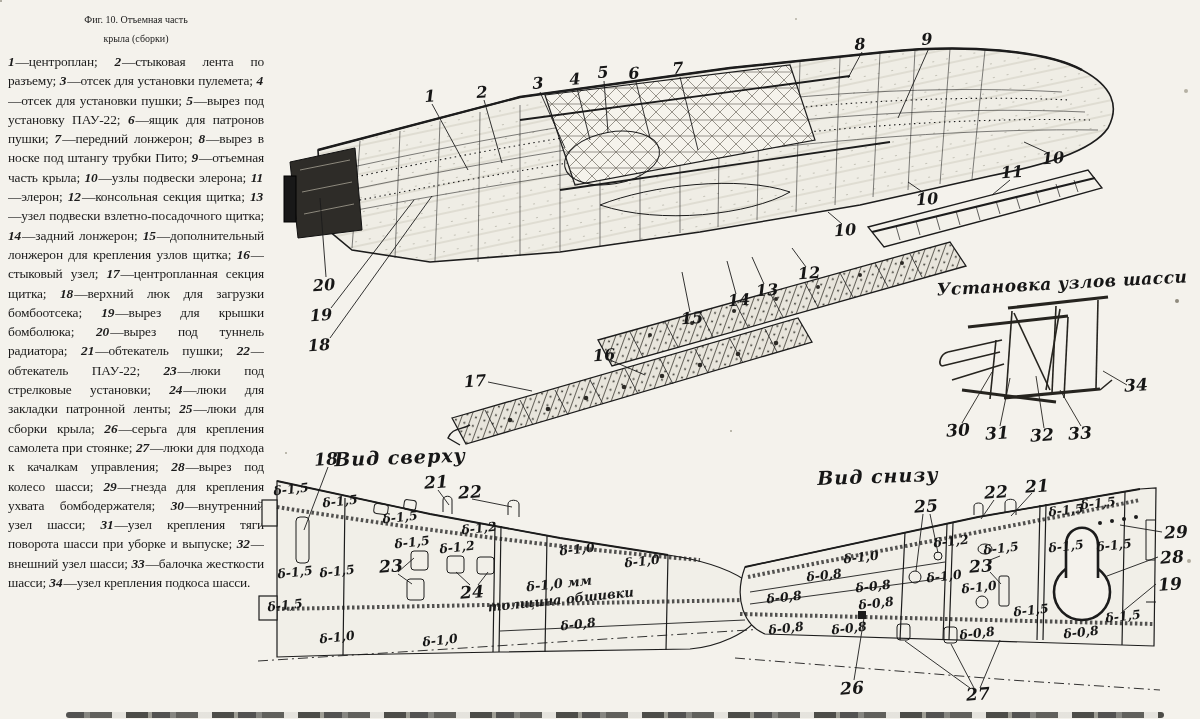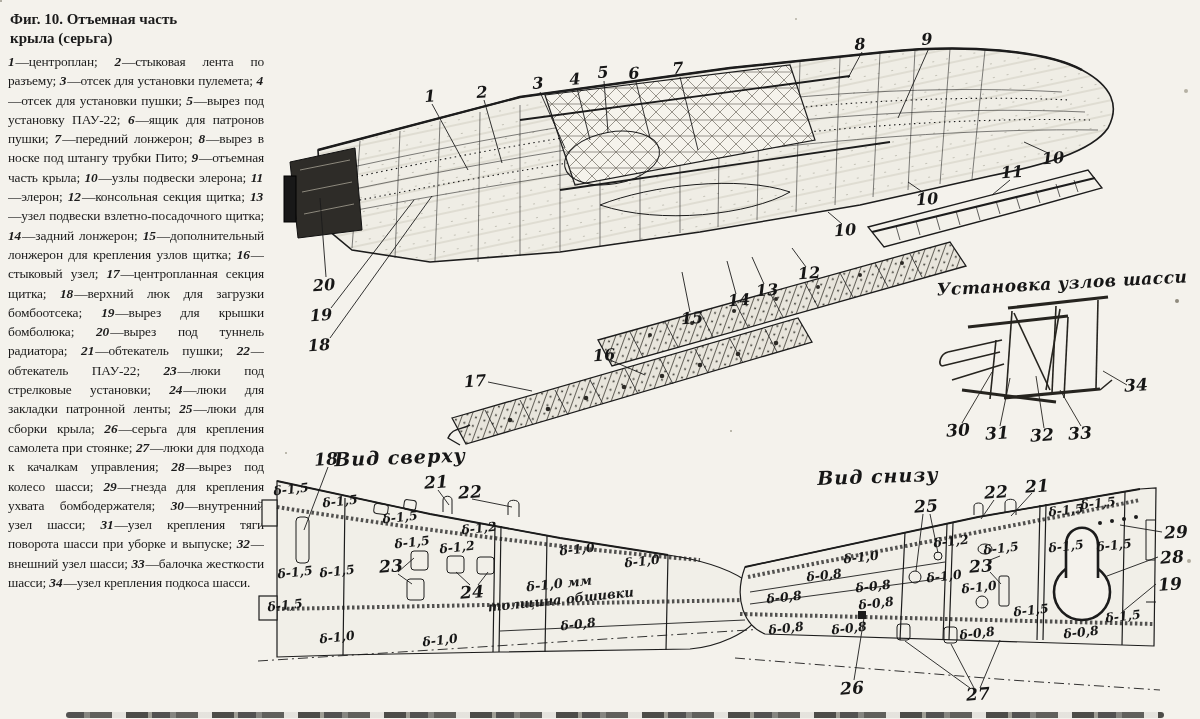--- a/index.html
+++ b/index.html
@@ -5,21 +5,21 @@
   html,body{margin:0;padding:0;}
   .page{
     position:relative; width:1200px; height:719px; overflow:hidden;
     background:#f4f2ec;
     font-family:"Liberation Serif","DejaVu Serif",serif;
     color:#1b1b1b;
   }
   
   .caption{
     position:absolute; left:10px; top:10px; width:252px;
-    text-align:left; font-weight:bold; font-size:15px; line-height:19px;
+    text-align:center; font-weight:normal; font-size:10px; line-height:19px;
   }
   .legend{
     position:absolute; left:8px; top:52px; width:256px; height:660px;
     font-size:13.4px; line-height:19.3px; text-align:justify;
     letter-spacing:-0.15px; overflow:hidden; margin:0;
   }
   .legend .ln{font-style:italic; font-weight:bold; padding-right:1px;}
   
   .art{position:absolute; left:0; top:0; width:1200px; height:719px;}
   svg{display:block;}
@@ -47,21 +47,21 @@
     box-shadow:1185px 90px 0 1px #b5b1a4, 1176px 300px 0 1px #8f8b7e, 795px 18px 0 #b5b1a4,
                285px 452px 0 #a8a497, 1188px 560px 0 1px #b0ac9f, 730px 430px 0 #a8a497;}
 </style>
 </head>
 <body>
 
 <div class="page">
 
   <div class="caption">
     <div>Фиг. 10. Отъемная часть</div>
-    <div>крыла (серьга)</div>
+    <div>крыла (сборки)</div>
   </div>
   <p class="legend"><span class="li"><b class="ln">1</b><span class="lt">—центроплан;</span> </span><span class="li"><b class="ln">2</b><span class="lt">—стыковая лента по разъему;</span> </span><span class="li"><b class="ln">3</b><span class="lt">—отсек для установки пулемета;</span> </span><span class="li"><b class="ln">4</b><span class="lt">—отсек для установки пушки;</span> </span><span class="li"><b class="ln">5</b><span class="lt">—вырез под установку ПАУ-22;</span> </span><span class="li"><b class="ln">6</b><span class="lt">—ящик для патронов пушки;</span> </span><span class="li"><b class="ln">7</b><span class="lt">—передний лонжерон;</span> </span><span class="li"><b class="ln">8</b><span class="lt">—вырез в носке под штангу трубки Пито;</span> </span><span class="li"><b class="ln">9</b><span class="lt">—отъемная часть крыла;</span> </span><span class="li"><b class="ln">10</b><span class="lt">—узлы подвески элерона;</span> </span><span class="li"><b class="ln">11</b><span class="lt">—элерон;</span> </span><span class="li"><b class="ln">12</b><span class="lt">—консольная секция щитка;</span> </span><span class="li"><b class="ln">13</b><span class="lt">—узел подвески взлетно-посадочного щитка;</span> </span><span class="li"><b class="ln">14</b><span class="lt">—задний лонжерон;</span> </span><span class="li"><b class="ln">15</b><span class="lt">—дополнительный лонжерон для крепления узлов щитка;</span> </span><span class="li"><b class="ln">16</b><span class="lt">—стыковый узел;</span> </span><span class="li"><b class="ln">17</b><span class="lt">—центропланная секция щитка;</span> </span><span class="li"><b class="ln">18</b><span class="lt">—верхний люк для загрузки бомбоотсека;</span> </span><span class="li"><b class="ln">19</b><span class="lt">—вырез для крышки бомболюка;</span> </span><span class="li"><b class="ln">20</b><span class="lt">—вырез под туннель радиатора;</span> </span><span class="li"><b class="ln">21</b><span class="lt">—обтекатель пушки;</span> </span><span class="li"><b class="ln">22</b><span class="lt">—обтекатель ПАУ-22;</span> </span><span class="li"><b class="ln">23</b><span class="lt">—люки под стрелковые установки;</span> </span><span class="li"><b class="ln">24</b><span class="lt">—люки для закладки патронной ленты;</span> </span><span class="li"><b class="ln">25</b><span class="lt">—люки для сборки крыла;</span> </span><span class="li"><b class="ln">26</b><span class="lt">—серьга для крепления самолета при стоянке;</span> </span><span class="li"><b class="ln">27</b><span class="lt">—люки для подхода к качалкам управления;</span> </span><span class="li"><b class="ln">28</b><span class="lt">—вырез под колесо шасси;</span> </span><span class="li"><b class="ln">29</b><span class="lt">—гнезда для крепления ухвата бомбодержателя;</span> </span><span class="li"><b class="ln">30</b><span class="lt">—внутренний узел шасси;</span> </span><span class="li"><b class="ln">31</b><span class="lt">—узел крепления тяги поворота шасси при уборке и выпуске;</span> </span><span class="li"><b class="ln">32</b><span class="lt">—внешний узел шасси;</span> </span><span class="li"><b class="ln">33</b><span class="lt">—балочка жесткости шасси;</span> </span><span class="li"><b class="ln">34</b><span class="lt">—узел крепления подкоса шасси.</span> </span></p>
 
   <svg class="art" viewBox="0 0 1200 719" xmlns="http://www.w3.org/2000/svg">
     <defs>
       <pattern id="sk" width="14" height="14" patternUnits="userSpaceOnUse" patternTransform="rotate(-12)">
         <rect width="14" height="14" fill="#efede5"></rect>
         <line x1="0" y1="7" x2="14" y2="7" stroke="#c8c4b6" stroke-width="0.8"></line>
         <circle cx="4" cy="2.5" r="0.55" fill="#8d897c"></circle>
       </pattern>

